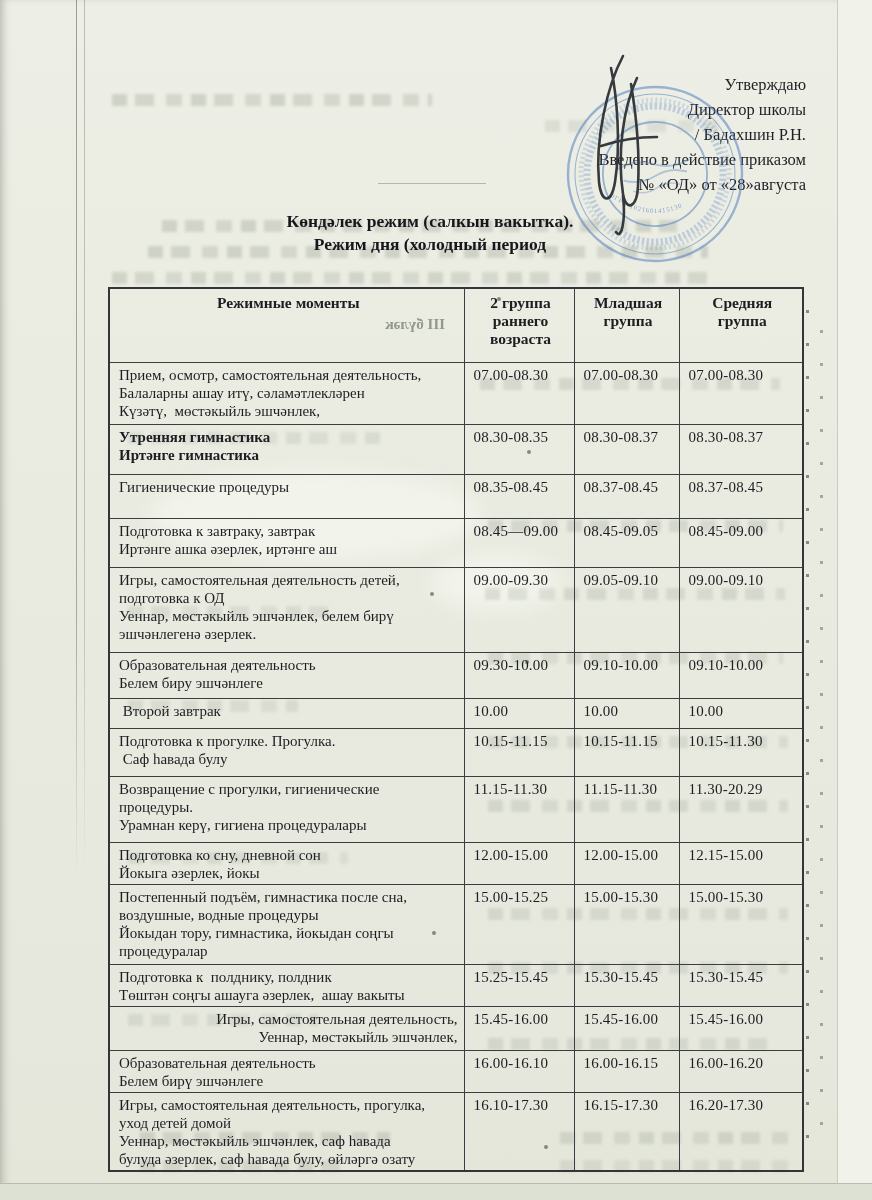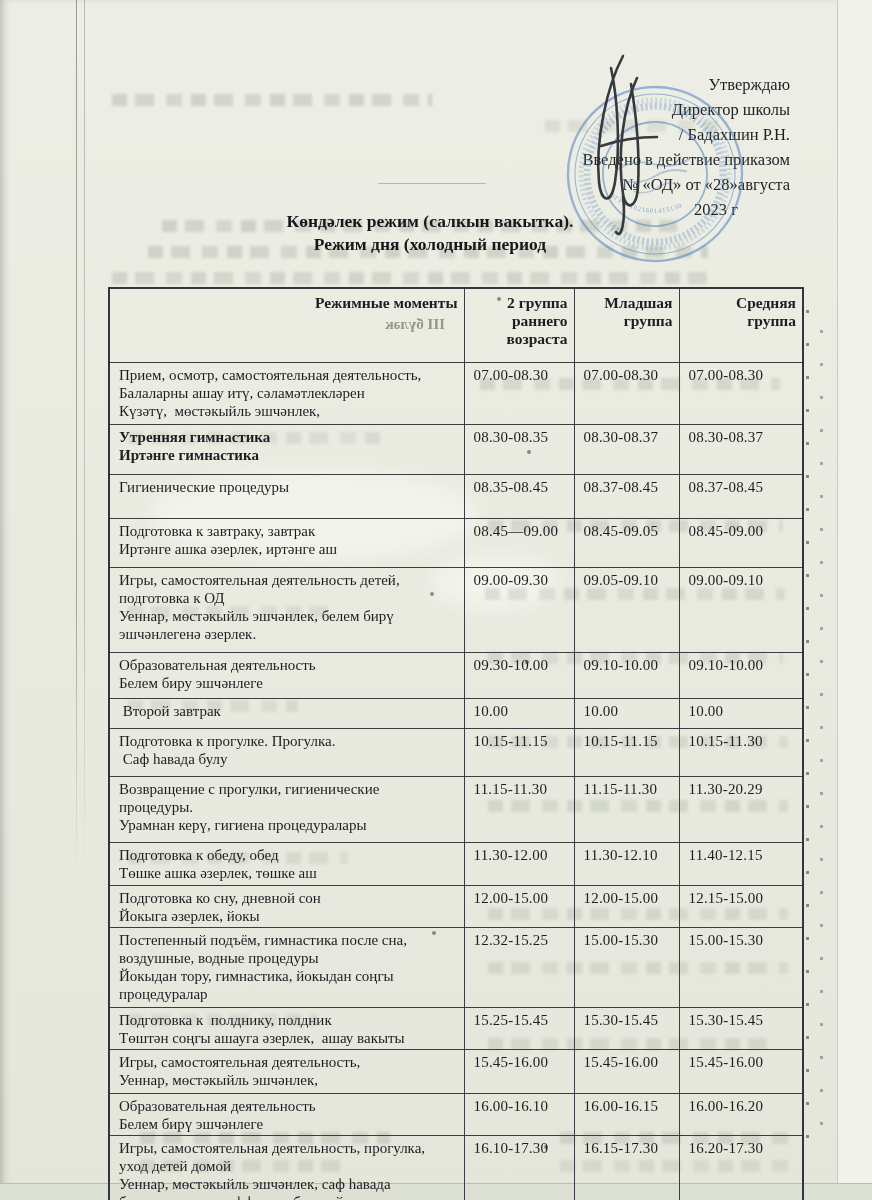--- a/index.html
+++ b/index.html
@@ -20,35 +20,35 @@
     background:repeating-linear-gradient(180deg,rgba(55,58,52,.55) 0 3px,rgba(55,58,52,0) 3px 33px);
     filter:blur(.4px); }
   .white-patch { position:absolute; background:rgba(250,251,246,.55); border-radius:50%; filter:blur(10px); }
   
   .bleed { position:absolute; height:12px; filter:blur(1.4px);
     background:repeating-linear-gradient(90deg,rgba(128,140,124,.55) 0 15px,rgba(128,140,124,0) 15px 23px,rgba(128,140,124,.5) 23px 42px,rgba(128,140,124,0) 42px 54px,rgba(128,140,124,.45) 54px 70px,rgba(128,140,124,0) 70px 79px); }
   .bleed-fragment { position:absolute; font-weight:bold; font-size:15px;
     color:rgba(105,118,102,.7); transform:scaleX(-1); filter:blur(.5px); }
   .bleed-underline { position:absolute; height:1px; background:rgba(95,102,90,.4); filter:blur(.4px); }
   
-  .approval { position:absolute; top:72px; right:82px; width:420px;
+  .approval { position:absolute; top:72px; right:66px; width:420px;
     text-align:right; font-size:16.5px; line-height:25px; color:#1f1f24; z-index:2; }
   .approval .year { padding-right:52px; }
   
   .doc-title { position:absolute; left:150px; top:210px; width:560px; text-align:center;
     font-weight:bold; font-size:17.5px; line-height:23px; color:#16161b; z-index:2; }
   
   .stamp { position:absolute; left:547px; top:76px; z-index:3; filter:blur(.4px); opacity:.85; }
   .signature { position:absolute; left:577px; top:50px; z-index:4; }
   
   .sched-wrap { position:absolute; left:108px; top:287px; z-index:2; }
   table.sched { border-collapse:collapse; table-layout:fixed; width:694px;
     border:2px solid #34343b; background:transparent; }
   table.sched th, table.sched td { border:1px solid #3c3c42; vertical-align:top; color:#1d1d22; }
-  table.sched th { font-size:15.5px; font-weight:bold; text-align:right; padding:5px 6px 4px 9px; height:64px; }
+  table.sched th { font-size:15.5px; font-weight:bold; text-align:center; padding:5px 6px 4px 9px; height:64px; }
   td.activity { font-size:15px; line-height:18px; padding:3px 6px 2px 9px; }
   td.time { font-size:15px; padding:4px 0 0 9px; letter-spacing:.2px; }
   .aline { white-space:pre-wrap; }
   .speck { position:absolute; width:4px; height:4px; background:rgba(70,74,64,.6);
     border-radius:50%; filter:blur(.5px); }
 </style>
 </head>
 <body>
 
 <div class="page">
@@ -94,21 +94,20 @@
   <div class="speck" style="left:525px; top:660px;"></div>
   <div class="speck" style="left:432px; top:931px;"></div>
   <div class="speck" style="left:544px; top:1145px;"></div>
 
   <div class="approval">
     <div>Утверждаю</div>
     <div>Директор школы</div>
     <div>/ Бадахшин Р.Н.</div>
     <div>Введено в действие приказом</div>
     <div>№    «ОД» от «28»августа</div>
-    <div class="year">2023 г</div>
   </div>
 
   <svg class="stamp" width="216" height="196" viewBox="0 0 216 196">
     <g stroke="#4d7cc0" fill="none" opacity="0.62" transform="rotate(-8 108 98)">
       <circle cx="108" cy="98" r="87" stroke-width="2.4"></circle>
       <circle cx="108" cy="98" r="80" stroke-width="1"></circle>
       <circle cx="108" cy="98" r="52" stroke-width="1.8"></circle>
       <circle cx="108" cy="98" r="68" stroke-width="7" stroke-dasharray="2.5 2.2" opacity="0.55"></circle>
       <circle cx="108" cy="98" r="74" stroke-width="5" stroke-dasharray="2 2.6" opacity="0.4"></circle>
       <path d="M72,88 q18,-8 36,0 q18,8 36,0" stroke-width="2" opacity="0.7"></path>
@@ -229,59 +228,50 @@
             <td class="activity" style="height: 60px;">
               <div class="aline">Возвращение с прогулки, гигиенические</div>
               <div class="aline">процедуры.</div>
               <div class="aline">Урамнан керү, гигиена процедуралары</div>
             </td>
             <td class="time">11.15-11.30</td>
             <td class="time">11.15-11.30</td>
             <td class="time">11.30-20.29</td>
           </tr>
           <tr>
-            <td class="activity" style="height: 37px;">
-              <div class="aline">Подготовка к обеду, обед</div>
-              <div class="aline">Төшке ашка әзерлек, төшке аш</div>
-            </td>
-            <td class="time">11.30-12.00</td>
-            <td class="time">11.30-12.10</td>
-            <td class="time">11.40-12.15</td>
-          </tr>
-          <tr>
             <td class="activity" style="height: 34px; margin-top: 12px;">
               <div class="aline">Подготовка ко сну, дневной сон</div>
               <div class="aline">Йокыга әзерлек, йокы</div>
             </td>
             <td class="time">12.00-15.00</td>
             <td class="time">12.00-15.00</td>
             <td class="time">12.15-15.00</td>
           </tr>
           <tr>
             <td class="activity" style="height: 74px;">
               <div class="aline">Постепенный подъём, гимнастика после сна,</div>
               <div class="aline">воздушные, водные процедуры</div>
               <div class="aline">Йокыдан тору, гимнастика, йокыдан соңгы</div>
               <div class="aline">процедуралар</div>
             </td>
-            <td class="time">12.32-15.25</td>
+            <td class="time">15.00-15.25</td>
             <td class="time">15.00-15.30</td>
             <td class="time">15.00-15.30</td>
           </tr>
           <tr>
             <td class="activity" style="height: 36px;">
               <div class="aline">Подготовка к  полднику, полдник</div>
               <div class="aline">Төштән соңгы ашауга әзерлек,  ашау вакыты</div>
             </td>
             <td class="time">15.25-15.45</td>
             <td class="time">15.30-15.45</td>
             <td class="time">15.30-15.45</td>
           </tr>
           <tr>
-            <td class="activity" style="height: 38px;">
+            <td class="activity" style="height: 38px; text-align: right;">
               <div class="aline">Игры, самостоятельная деятельность,</div>
               <div class="aline">Уеннар, мөстәкыйль эшчәнлек,</div>
             </td>
             <td class="time">15.45-16.00</td>
             <td class="time">15.45-16.00</td>
             <td class="time">15.45-16.00</td>
           </tr>
           <tr>
             <td class="activity" style="height: 34px;">
               <div class="aline">Образовательная деятельность</div>

